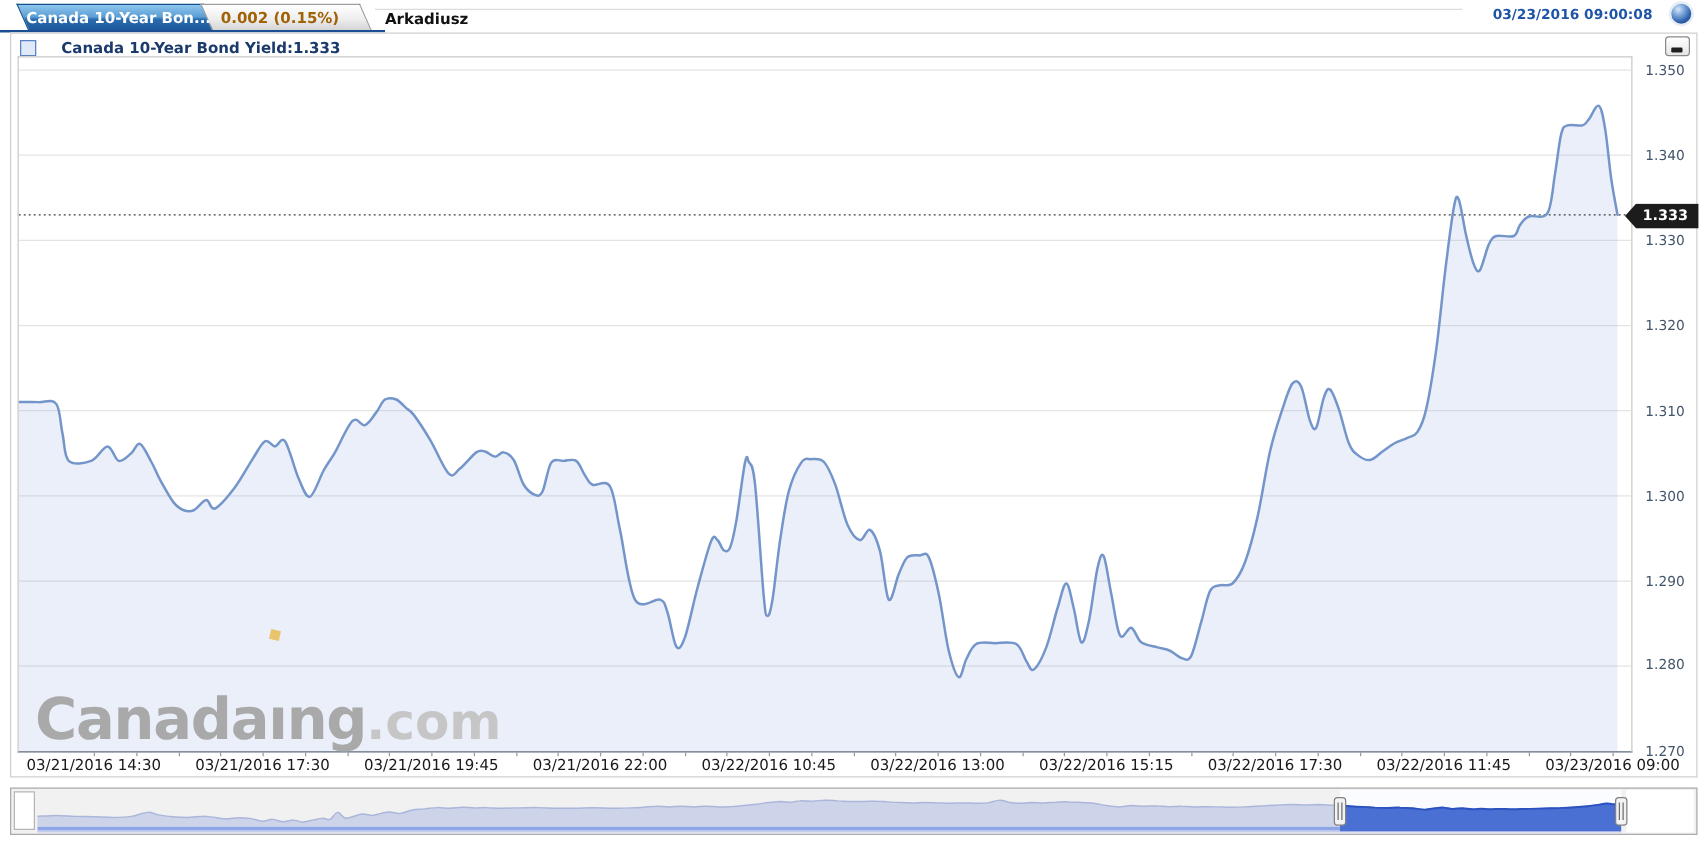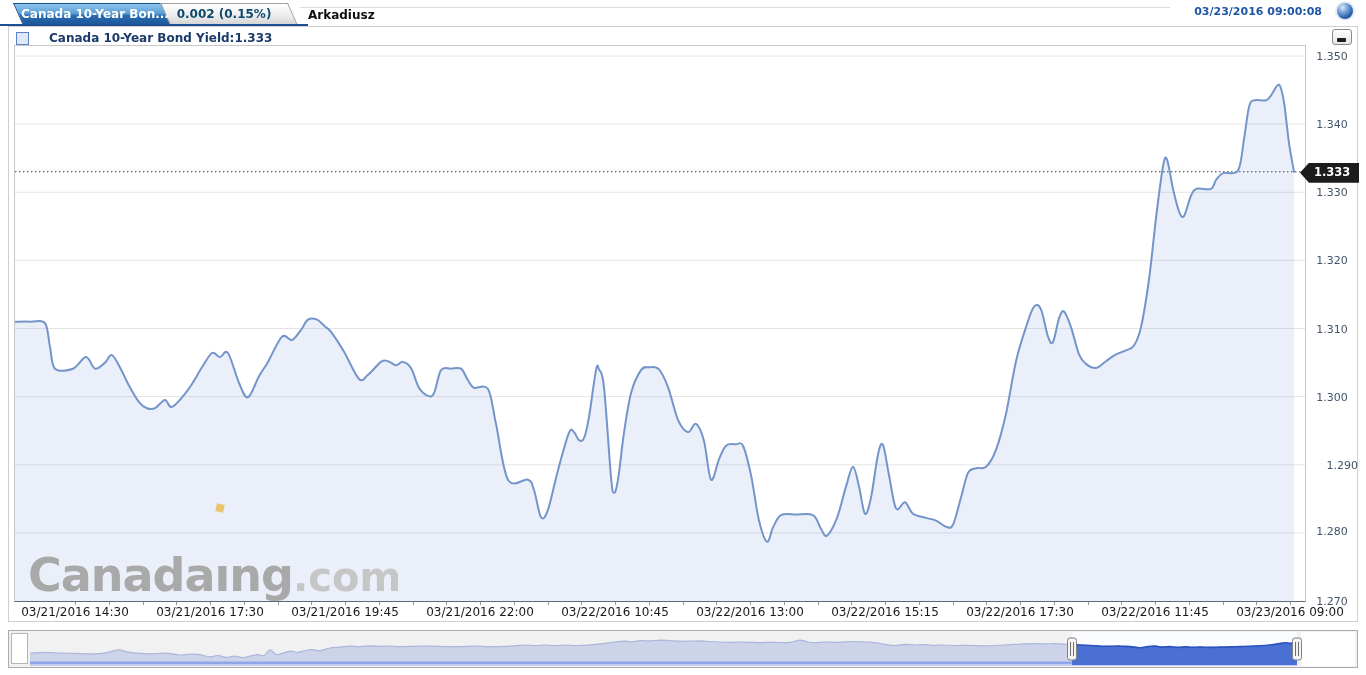--- a/index.html
+++ b/index.html
@@ -6,21 +6,21 @@
   #app{position:relative;width:1366px;height:675px;background:#fff;overflow:hidden;
        font-family:"DejaVu Sans","Liberation Sans",sans-serif;-webkit-font-smoothing:antialiased;}
 
   
   .tabbar{position:absolute;left:0;top:0;width:1366px;height:26px;background:#fff;}
   .tab{position:absolute;top:3px;height:22px;line-height:22px;font-size:12px;font-weight:bold;white-space:nowrap;}
   .tab .bg{position:absolute;inset:0;transform:skewX(24deg);transform-origin:0 0;z-index:0;}
   .tab .lbl{position:relative;z-index:1;display:block;padding:0 8px;}
   .tab-active{left:13px;width:150px;color:#fff;}
   .tab-active .bg{background:linear-gradient(#8ec6ee 0%,#5b9ed4 45%,#2a6cb0 55%,#1b5698 100%);border:1px solid #124f8d;border-bottom:none;}
-  .tab-quote{left:160px;width:128px;color:#0c4a6e;text-align:center;}
+  .tab-quote{left:160px;width:128px;color:#a16207;text-align:center;}
   .tab-quote .bg{background:linear-gradient(#ffffff 0%,#ededed 55%,#d2d2d2 100%);border:1px solid #9f9f9f;border-bottom:none;}
   .tab-user{left:308px;top:7px;height:16px;line-height:16px;font-size:12px;font-weight:bold;color:#111;position:absolute;}
   .bar-underline{position:absolute;left:0;top:24px;width:308px;height:2px;background:#1c4e94;}
   .bar-topline{position:absolute;left:300px;top:7px;width:870px;height:1px;background:#dcdcdc;}
   .hdr-date{position:absolute;right:44px;top:5px;font-size:11px;font-weight:bold;color:#1f55a8;}
   .sphere{position:absolute;right:13px;top:3px;width:16px;height:16px;border-radius:50%;
           background:radial-gradient(circle at 35% 28%,#d9e7f8 0%,#7fa9dc 30%,#2f62ac 65%,#173c7c 100%);
           box-shadow:0 0 0 2px #e7edf5;}
 
   
@@ -104,21 +104,21 @@
       </div>
     </div>
 
     <div class="ylabels" id="ylabels">
         <div class="ylabel" style="top: 23px;">1.350</div>
         <div class="ylabel" style="top: 91.125px;">1.340</div>
         <div class="ylabel" style="top: 159.25px;">1.330</div>
         <div class="ylabel" style="top: 227.375px;">1.320</div>
         <div class="ylabel" style="top: 295.5px;">1.310</div>
         <div class="ylabel" style="top: 363.625px;">1.300</div>
-        <div class="ylabel" style="top: 431.75px; text-align: right;">1.290</div>
+        <div class="ylabel" style="top: 431.75px;">1.290</div>
         <div class="ylabel" style="top: 498px;">1.280</div>
         <div class="ylabel" style="top: 568px;">1.270</div>
       </div>
     <div class="ytag" id="ytag" style="top: 135.812px;">1.333</div>
     <div class="xlabels" id="xlabels">
         <div class="xlabel" style="left: 1px;">03/21/2016 14:30</div>
         <div class="xlabel" style="left: 136px;">03/21/2016 17:30</div>
         <div class="xlabel" style="left: 271px;">03/21/2016 19:45</div>
         <div class="xlabel" style="left: 406px;">03/21/2016 22:00</div>
         <div class="xlabel" style="left: 541px;">03/22/2016 10:45</div>

